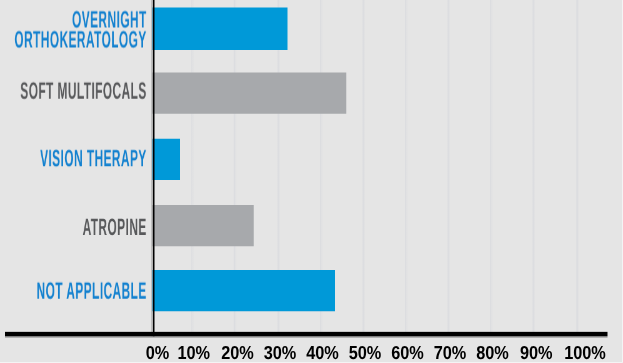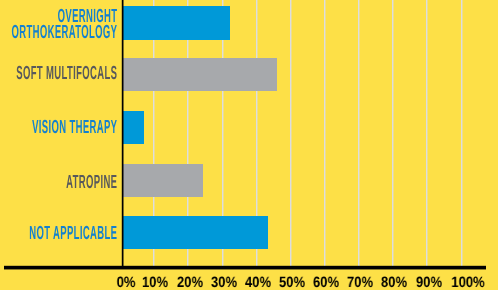--- a/index.html
+++ b/index.html
@@ -1,18 +1,18 @@
 <!DOCTYPE html>
 <html><head>
 <meta charset="utf-8">
 <title>Myopia Management Methods Bar Chart</title>
 <style>
   html,body{margin:0;padding:0;background:#ffffff;}
   body{width:498px;height:290px;font-family:"Liberation Sans",sans-serif;overflow:hidden;}
-  #chart{position:relative;width:498px;height:290px;background:#fde047;text-decoration:underline;}
+  #chart{position:relative;width:498px;height:290px;background:#e5e5e5;text-decoration:underline;}
 
   .gridline{position:absolute;width:2px;top:0;}
 
   .axis{position:absolute;}
   #y-axis-line{left:121px;top:0;width:3px;
     background:linear-gradient(to right,
       rgba(0,0,0,.22) 0px, rgba(0,0,0,.22) 1px,
       #000 1px, #000 2px,
       rgba(0,0,0,.50) 2px, rgba(0,0,0,.50) 3px);}
   #x-axis-line{top:265px;height:5px;

